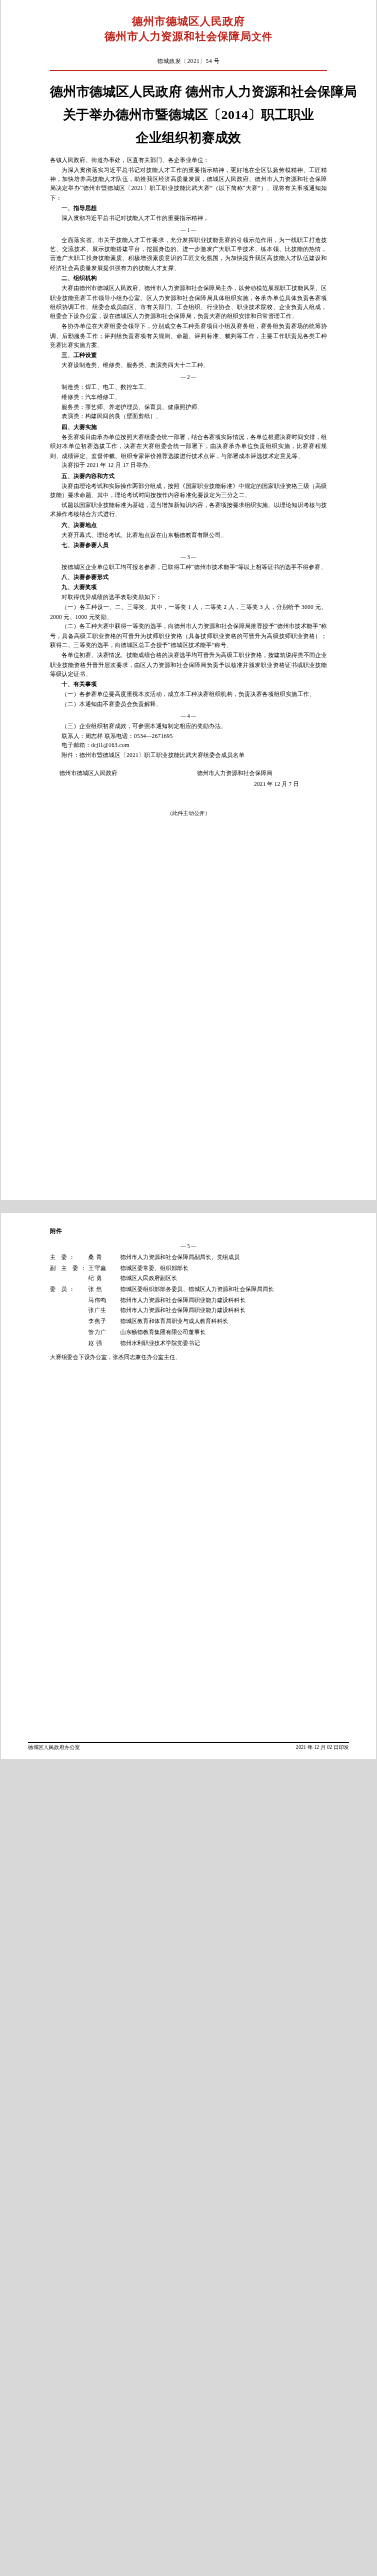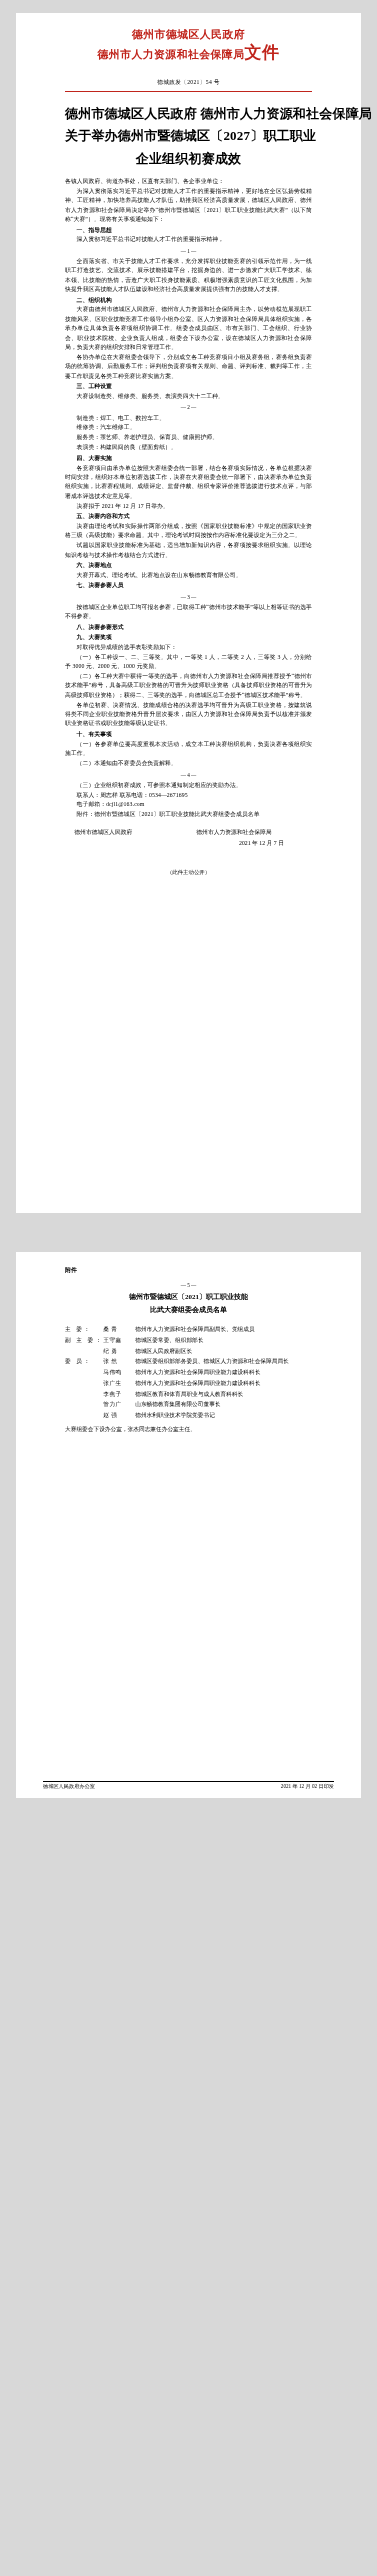--- a/index.html
+++ b/index.html
@@ -5,24 +5,24 @@
   html, body {
     margin: 0;
     padding: 0;
     background: #d8d8d8;
   }
   body {
     width: 377px;
     font-family: "Liberation Serif", "DejaVu Serif", serif;
   }
   .page {
-    width: 345px;
+    width: 375px;
     box-sizing: border-box;
     background: #ffffff;
-    margin: 13px auto;
+    margin: 0 auto;
   }
   .page.p1 {
     padding: 11.3px 49px 9.3px 49px;
     min-height: 1200px;
     position: relative;
   }
   .page.gap {
     height: 13.4px;
     background: #d8d8d8;
   }
@@ -50,21 +50,21 @@
     color: #c0241b;
     font-weight: bold;
     font-size: 10.8px;
     letter-spacing: 0.5px;
     line-height: 1.35;
     white-space: nowrap;
   }
   .masthead .wenjian {
     color: #c0241b;
     font-weight: bold;
-    font-size: 17px;
+    font-size: 10px;
     letter-spacing: 0.5px;
   }
   .docnum {
     text-align: center;
     font-size: 5.7px;
     margin-top: 13.4px;
     margin-bottom: 4.1px;
     letter-spacing: 0.3px;
   }
   .redrule {
@@ -205,21 +205,21 @@
     <div class="line2">
       <span>德州市人力资源和社会保障局</span><span class="wenjian">文件</span>
     </div>
   </div>
 
   <div class="docnum">德城政发〔2021〕54 号</div>
   <hr class="redrule">
 
   <div class="doctitle">
     <div>德州市德城区人民政府  德州市人力资源和社会保障局</div>
-    <div>关于举办德州市暨德城区〔2027〕职工职业</div>
+    <div>关于举办德州市暨德城区〔2014〕职工职业</div>
     <div>企业组织初赛成效</div>
   </div>
 
   <p class="para noind">各镇人民政府、街道办事处，区直有关部门、各企事业单位：</p>
   <p class="para">为深入贯彻落实习近平总书记对技能人才工作的重要指示精神，更好地在全区弘扬劳模精神、工匠精神，加快培养高技能人才队伍，助推我区经济高质量发展，德城区人民政府、德州市人力资源和社会保障局决定举办“德州市暨德城区〔2021〕职工职业技能比武大赛”（以下简称“大赛”）。现将有关事项通知如下：</p>
 
   <div>
     <p class="head">一、指导思想</p>
     <p class="para">深入贯彻习近平总书记对技能人才工作的重要指示精神，</p>
     <div class="pagenum">— 1 —</div>
@@ -271,24 +271,20 @@
 
   <div class="publicnote">（此件主动公开）</div>
 </div>
 
 <div class="page gap"></div>
 
 <div class="page p2">
   <div class="fujian">附件</div>
   <div class="pagenum">— 5 —</div>
 
-  <div class="atitle">
-    <div>德州市暨德城区〔2021〕职工职业技能</div>
-    <div>比武大赛组委会成员名单</div>
-  </div>
 
   <table class="members">
     <tbody>
       <tr>
         <td class="role">主 委：</td>
         <td class="pname">桑 青</td>
         <td class="ptitle">德州市人力资源和社会保障局副局长、党组成员</td>
       </tr>
       <tr>
         <td class="role">副 主 委：</td>

